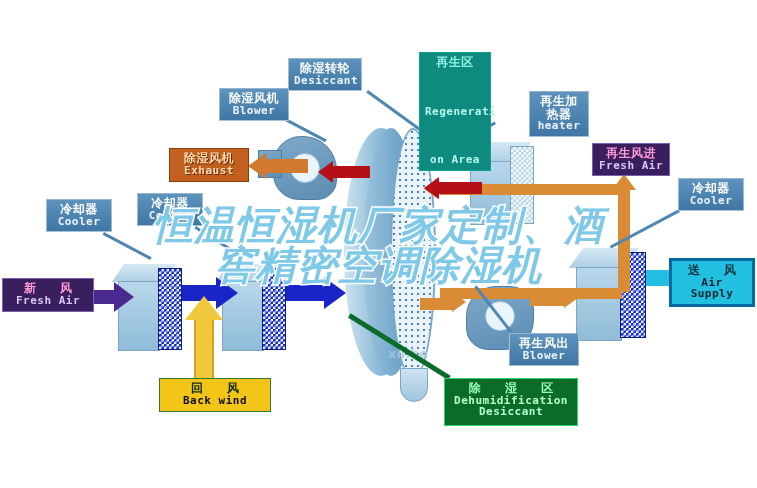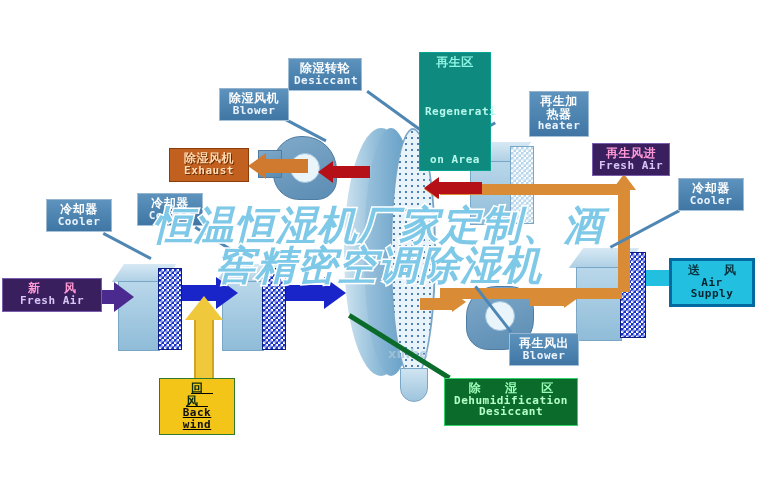--- a/index.html
+++ b/index.html
@@ -270,25 +270,25 @@
         <span class="en">Exhaust</span>
       </div>
       <div class="lbl t-blue" style="left: 46px; top: 199px; width: 66px; min-height: 32px;">
         <span class="cn">冷却器</span>
         <span class="en">Cooler</span>
       </div>
       <div class="lbl t-blue" style="left: 137px; top: 193px; width: 66px; min-height: 32px;">
         <span class="cn">冷却器</span>
         <span class="en">Cooler</span>
       </div>
-      <div class="lbl t-purple wide" style="left: 2px; top: 278px; width: 100px; min-height: 34px;">
+      <div class="lbl t-purple wide" style="left: 2px; top: 278px; width: 92px; min-height: 34px;">
         <span class="cn">新    风</span>
         <span class="en">Fresh Air</span>
       </div>
-      <div class="lbl t-yellow wide" style="left: 159px; top: 378px; width: 76px; min-height: 34px; text-decoration: underline;">
+      <div class="lbl t-yellow wide" style="left: 159px; top: 378px; width: 112px; min-height: 34px;">
         <span class="cn">回    风</span>
         <span class="en">Back wind</span>
       </div>
       <div class="lbl t-green wide" style="left: 444px; top: 378px; width: 134px; min-height: 48px;">
         <span class="cn">除    湿    区</span>
         <span class="en">Dehumidification</span>
         <span class="en">Desiccant</span>
       </div>
       <div class="lbl t-blue" style="left: 509px; top: 333px; width: 70px; min-height: 32px;">
         <span class="cn">再生风出</span>

